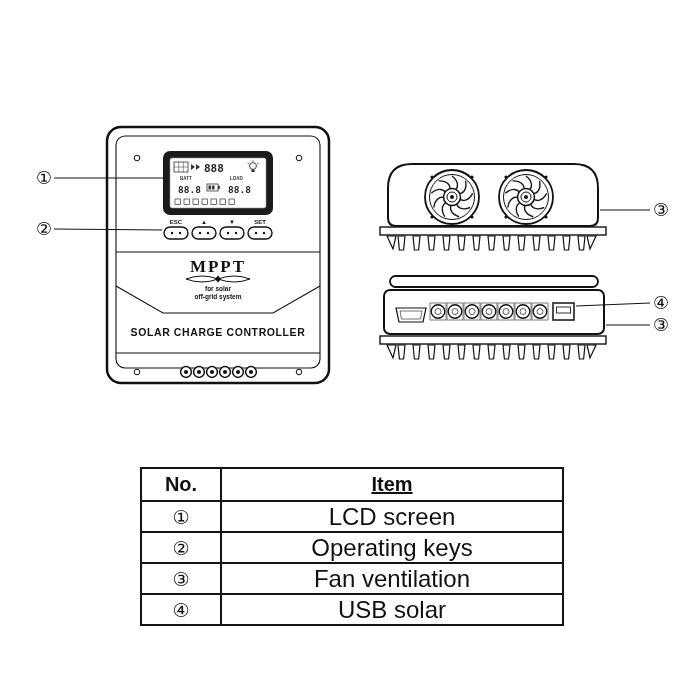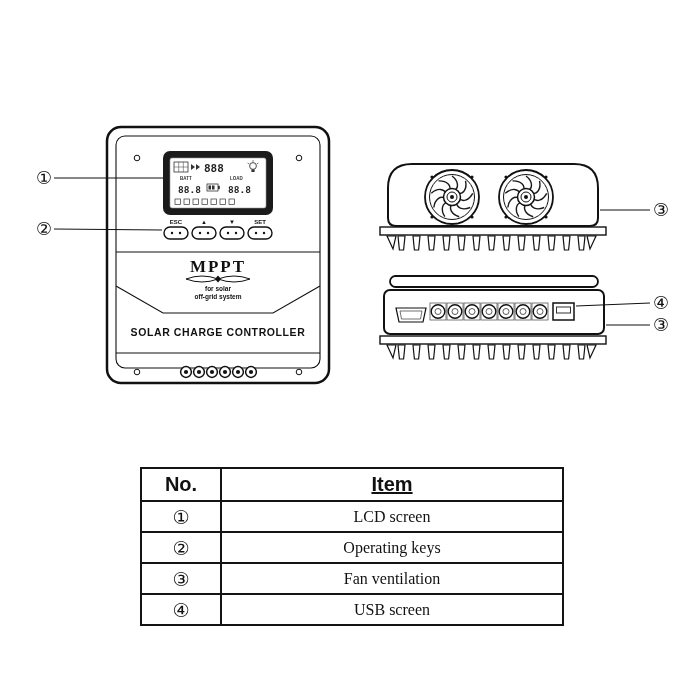--- a/index.html
+++ b/index.html
@@ -26,21 +26,21 @@
     border-collapse:collapse; table-layout:fixed;
     color:#111;
   }
   .parts-table th, .parts-table td {
     border:2px solid #141414; text-align:center; vertical-align:middle; padding:0;
   }
   .parts-table th { font-size:20px; font-weight:bold; height:31px; }
   .no-h   { width:78px; }
   .item-h { width:340px;text-decoration:underline; }
   .no-c   { font-size:19px; height:29px; font-family:"DejaVu Sans", sans-serif; }
-  .item-c { font-size:16px;font-family:Liberation Serif, serif; }
+  .item-c { font-size:24px; }
 </style>
 </head>
 <body>
 
 <div class="page">
 
   <svg class="diagram-svg" width="700" height="460" viewBox="0 0 700 460">
     <defs>
       <path id="blade" d="M0,-21 C6.5,-16 7.5,-9 1.5,-6" fill="none" stroke="#1a1a1a" stroke-width="1.4"></path>
       <path id="tooth" d="M0,0 L7,0 L5.6,14 L1.4,14 Z" fill="#ffffff" stroke="#111111" stroke-width="1.2"></path>
@@ -267,18 +267,18 @@
       <tr>
         <td class="no-c">②</td>
         <td class="item-c">Operating keys</td>
       </tr>
       <tr>
         <td class="no-c">③</td>
         <td class="item-c">Fan ventilation</td>
       </tr>
       <tr>
         <td class="no-c">④</td>
-        <td class="item-c">USB screen</td>
+        <td class="item-c">USB solar</td>
       </tr>
     </tbody>
   </table>
 
 </div>
 
 </body></html>

